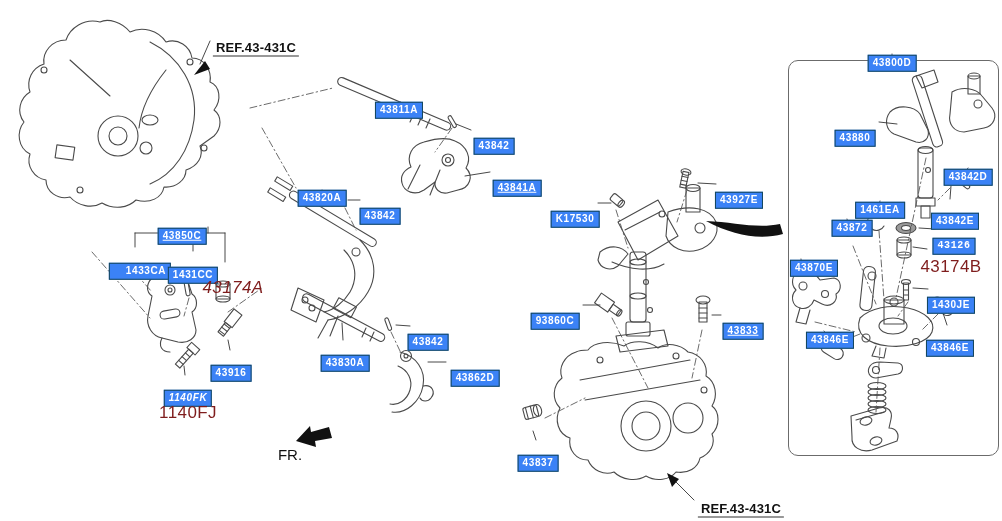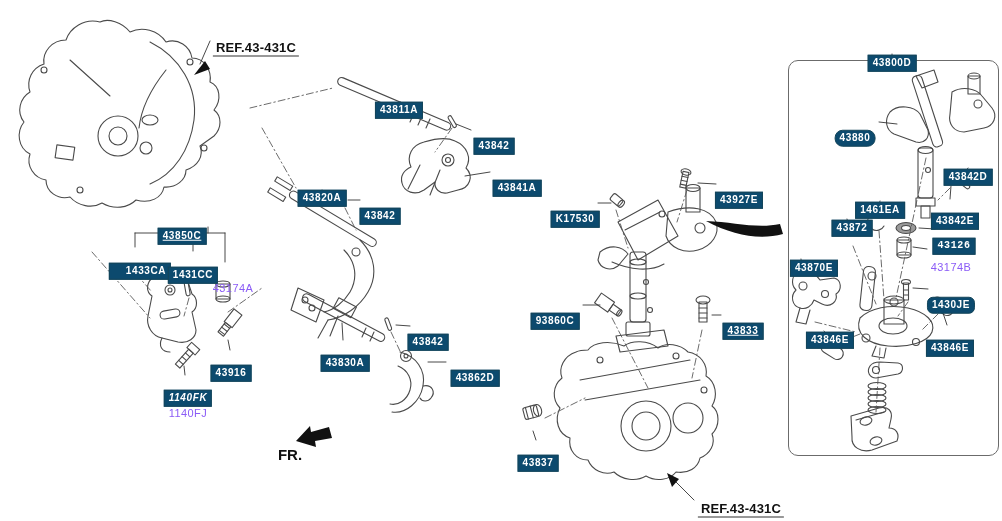--- a/index.html
+++ b/index.html
@@ -6,26 +6,26 @@
   #stage{position:relative;width:1002px;height:521px;background:#ffffff;overflow:hidden;
          font-family:"Liberation Sans",sans-serif;}
   #artwork{position:absolute;left:0;top:0;z-index:2;}
   #watermark{position:absolute;left:348px;top:236px;z-index:3;font-size:56px;font-weight:bold;
              letter-spacing:2px;color:rgba(255,255,255,0.05);-webkit-text-stroke:2.2px #b3b3b3;
              opacity:.8;white-space:nowrap;pointer-events:none;}
   #panel{position:absolute;left:788px;top:60px;width:209px;height:394px;border:1.6px solid #6b6b6b;
          border-radius:10px;z-index:1;background:transparent;}
   #labels{position:absolute;left:0;top:16px;width:890px;height:521px;z-index:4;}
   .plabel{position:absolute;transform:translate(-50%,-50%);white-space:nowrap;}
-  .badge{background:#0c4a6e;color:#fff;font-size:10px;font-weight:bold;letter-spacing:.6px;
+  .badge{background:#3b82f6;color:#fff;font-size:10px;font-weight:bold;letter-spacing:.6px;
          padding:1px 4px 2px 4px;border:1px solid #14455a;line-height:1.15;}
-  .plain{color:#8b5cf6;font-size:11px;letter-spacing:.4px;}
+  .plain{color:#7f1d1d;font-size:17px;letter-spacing:.4px;}
   .ref{position:absolute;transform:translate(-50%,-50%);color:#111;font-size:13px;font-weight:bold;
        letter-spacing:.2px;border-bottom:1.6px solid #333;padding:0 3px 1px 3px;white-space:nowrap;}
-  .fr{position:absolute;transform:translate(-50%,-50%);color:#111;font-size:15px;font-weight:bold;}
+  .fr{position:absolute;transform:translate(-50%,-50%);color:#111;font-size:15px;font-weight:normal;}
 </style>
 </head>
 <body>
 
 <div id="stage">
 
   <div id="panel"></div>
 
   <svg id="artwork" width="1002" height="521" viewBox="0 0 1002 521" stroke="#4a4a4a" fill="none" stroke-width="1.1" stroke-linecap="round" stroke-linejoin="round">
 
@@ -312,45 +312,45 @@
   </svg>
 
 
   <div id="labels">
     <div class="ref" style="left:256px;top:32px;">REF.43-431C</div>
     <div class="ref" style="left:741px;top:493px;">REF.43-431C</div>
     <div class="fr" style="left:290px;top:438px;">FR.</div>
 
   <div class="plabel badge" style="left: 399px; top: 94px; text-align: right;">43811A</div>
       <div class="plabel badge" style="left: 494px; top: 130px;">43842</div>
-      <div class="plabel badge" style="left: 517px; top: 172px;">43841A</div>
+      <div class="plabel badge" style="left: 517px; top: 172px; text-decoration: underline;">43841A</div>
       <div class="plabel badge" style="left: 322px; top: 182px;">43820A</div>
       <div class="plabel badge" style="left: 380px; top: 200px;">43842</div>
       <div class="plabel badge" style="left: 182px; top: 220px; text-decoration: underline;">43850C</div>
       <div class="plabel badge" style="left: 140px; top: 255px; padding-left: 16px;">1433CA</div>
       <div class="plabel badge" style="left: 193px; top: 259px;">1431CC</div>
-      <div class="plabel plain" style="left: 233px; top: 272px;">43174A</div>
+      <div class="plabel plain" style="left: 233px; top: 272px; font-style: italic;">43174A</div>
       <div class="plabel badge" style="left: 231px; top: 357px;">43916</div>
       <div class="plabel badge" style="left: 188px; top: 382px; font-style: italic;">1140FK</div>
       <div class="plabel plain" style="left: 188px; top: 397px;">1140FJ</div>
       <div class="plabel badge" style="left: 345px; top: 347px;">43830A</div>
       <div class="plabel badge" style="left: 428px; top: 326px;">43842</div>
       <div class="plabel badge" style="left: 475px; top: 362px;">43862D</div>
       <div class="plabel badge" style="left: 575px; top: 203px; text-align: right;">K17530</div>
       <div class="plabel badge" style="left: 739px; top: 184px;">43927E</div>
       <div class="plabel badge" style="left: 555px; top: 305px;">93860C</div>
       <div class="plabel badge" style="left: 743px; top: 315px; text-decoration: underline;">43833</div>
       <div class="plabel badge" style="left: 538px; top: 447px;">43837</div>
       <div class="plabel badge" style="left: 892px; top: 47px;">43800D</div>
-      <div class="plabel badge" style="left: 855px; top: 122px; border-radius: 8px;">43880</div>
+      <div class="plabel badge" style="left: 855px; top: 122px;">43880</div>
       <div class="plabel badge" style="left: 968px; top: 161px;">43842D</div>
       <div class="plabel badge" style="left: 880px; top: 194px;">1461EA</div>
       <div class="plabel badge" style="left: 955px; top: 205px;">43842E</div>
       <div class="plabel badge" style="left: 852px; top: 212px;">43872</div>
       <div class="plabel badge" style="left: 954px; top: 230px; font-family: Liberation Mono, monospace;">43126</div>
       <div class="plabel plain" style="left: 951px; top: 251px;">43174B</div>
       <div class="plabel badge" style="left: 814px; top: 252px;">43870E</div>
-      <div class="plabel badge" style="left: 951px; top: 289px; border-radius: 6px;">1430JE</div>
+      <div class="plabel badge" style="left: 951px; top: 289px;">1430JE</div>
       <div class="plabel badge" style="left: 830px; top: 324px;">43846E</div>
       <div class="plabel badge" style="left: 950px; top: 332px;">43846E</div>
     </div>
 
 </div>
 
 </body></html>

